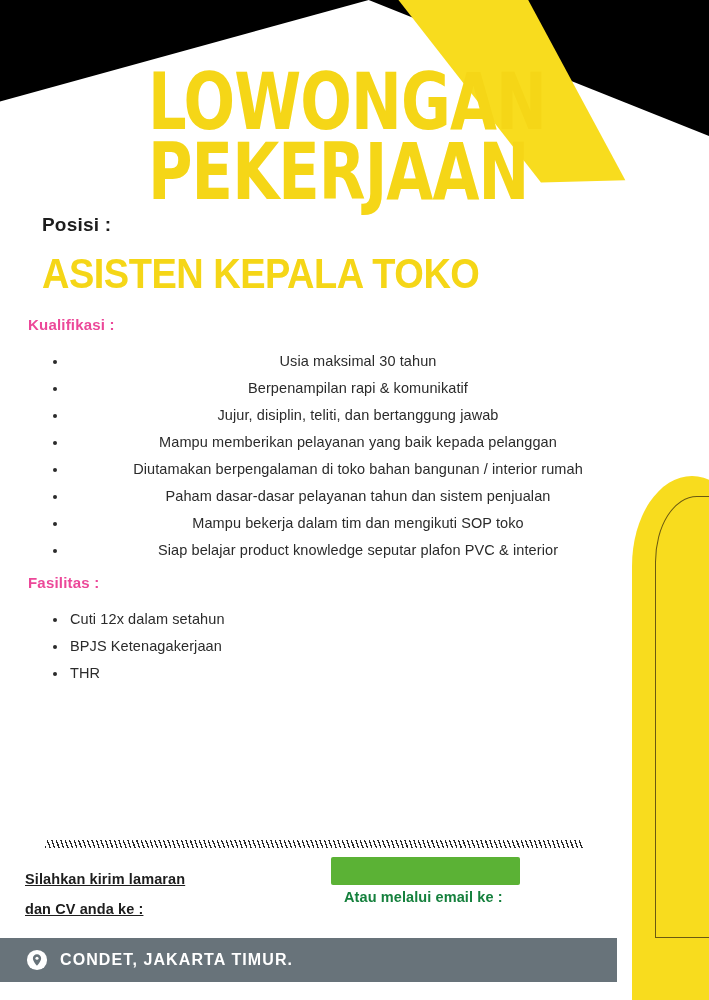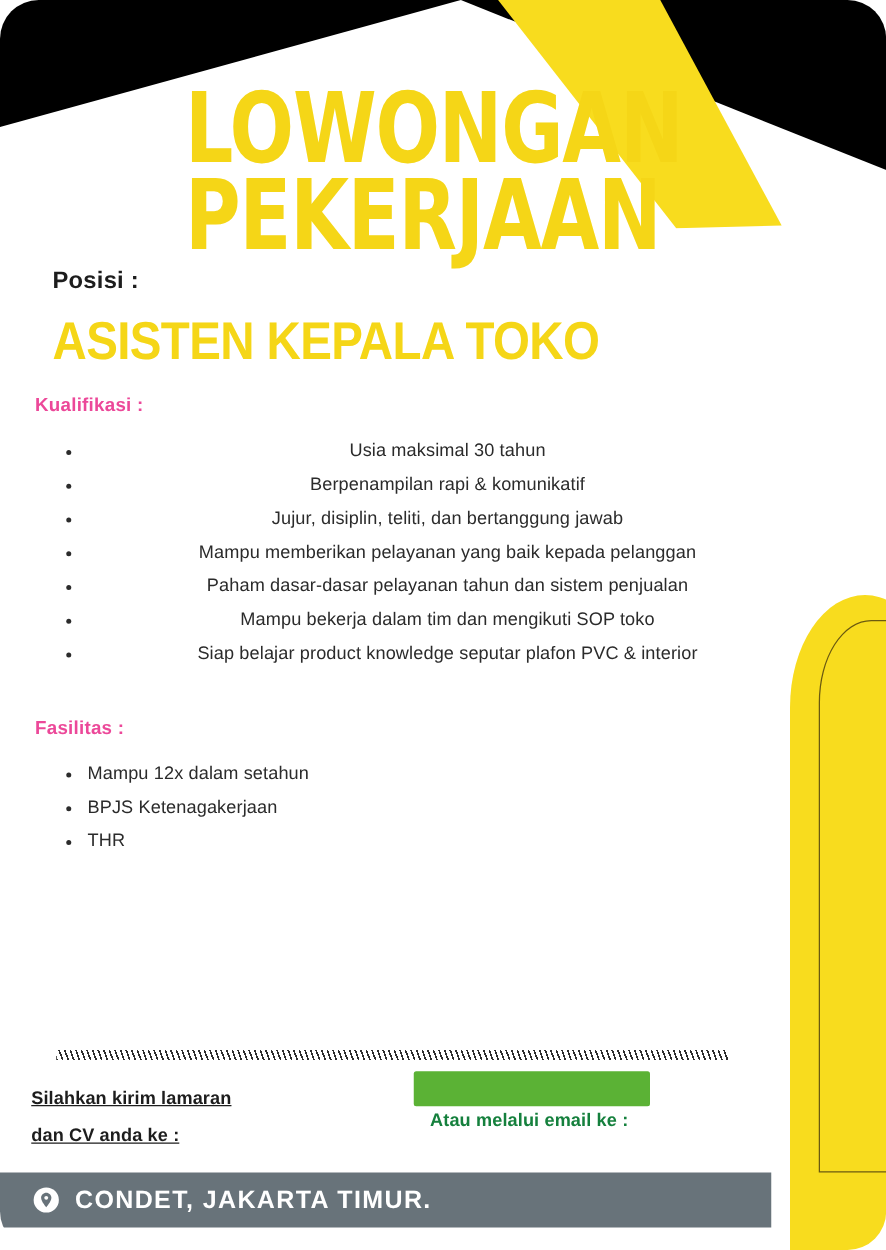--- a/index.html
+++ b/index.html
@@ -9,21 +9,20 @@
   }
   body {
     font-family: "Liberation Sans", sans-serif;
   }
   .poster {
     position: relative;
     width: 709px;
     height: 1000px;
     overflow: hidden;
     background: #ffffff;
-    border-radius: 31px;
   }
 
   
   .header-black {
     position: absolute;
     left: 0; top: 0;
     width: 709px;
     height: 215px;
     background: #000000;
     z-index: 1;
@@ -238,21 +237,21 @@
   }
   .pin-icon {
     margin-left: 26px;
     width: 22px;
     height: 22px;
     display: block;
   }
   .footer-text {
     margin-left: 12px;
     color: #ffffff;
-    font-size: 20px;
+    font-size: 16px;
     font-weight: 700;
     letter-spacing: 1.1px;
   }
 </style>
 </head>
 <body>
 
 <div class="poster">
 
   <div class="header-black"></div>
@@ -271,28 +270,29 @@
 
     <div class="posisi-label">Posisi :</div>
     <div class="posisi-value">ASISTEN KEPALA TOKO</div>
 
     <div class="section-heading heading-kualifikasi">Kualifikasi :</div>
     <ul class="bullet-list list-kualifikasi">
       <li class="bullet-item">Usia maksimal 30 tahun</li>
       <li class="bullet-item">Berpenampilan rapi &amp; komunikatif</li>
       <li class="bullet-item">Jujur, disiplin, teliti, dan bertanggung jawab</li>
       <li class="bullet-item">Mampu memberikan pelayanan yang baik kepada pelanggan</li>
+      <li class="bullet-item">Diutamakan berpengalaman di toko bahan bangunan / interior rumah</li>
       <li class="bullet-item">Paham dasar-dasar pelayanan tahun dan sistem penjualan</li>
       <li class="bullet-item">Mampu bekerja dalam tim dan mengikuti SOP toko</li>
       <li class="bullet-item">Siap belajar product knowledge seputar plafon PVC &amp; interior</li>
     </ul>
 
     <div class="section-heading heading-fasilitas">Fasilitas :</div>
     <ul class="bullet-list list-fasilitas">
-      <li class="bullet-item">Mampu 12x dalam setahun</li>
+      <li class="bullet-item">Cuti 12x dalam setahun</li>
       <li class="bullet-item">BPJS Ketenagakerjaan</li>
       <li class="bullet-item">THR</li>
     </ul>
 
     <div class="divider"></div>
 
     <div class="contact-left">
       <div>Silahkan kirim lamaran</div>
       <div>dan CV anda ke :</div>
     </div>

